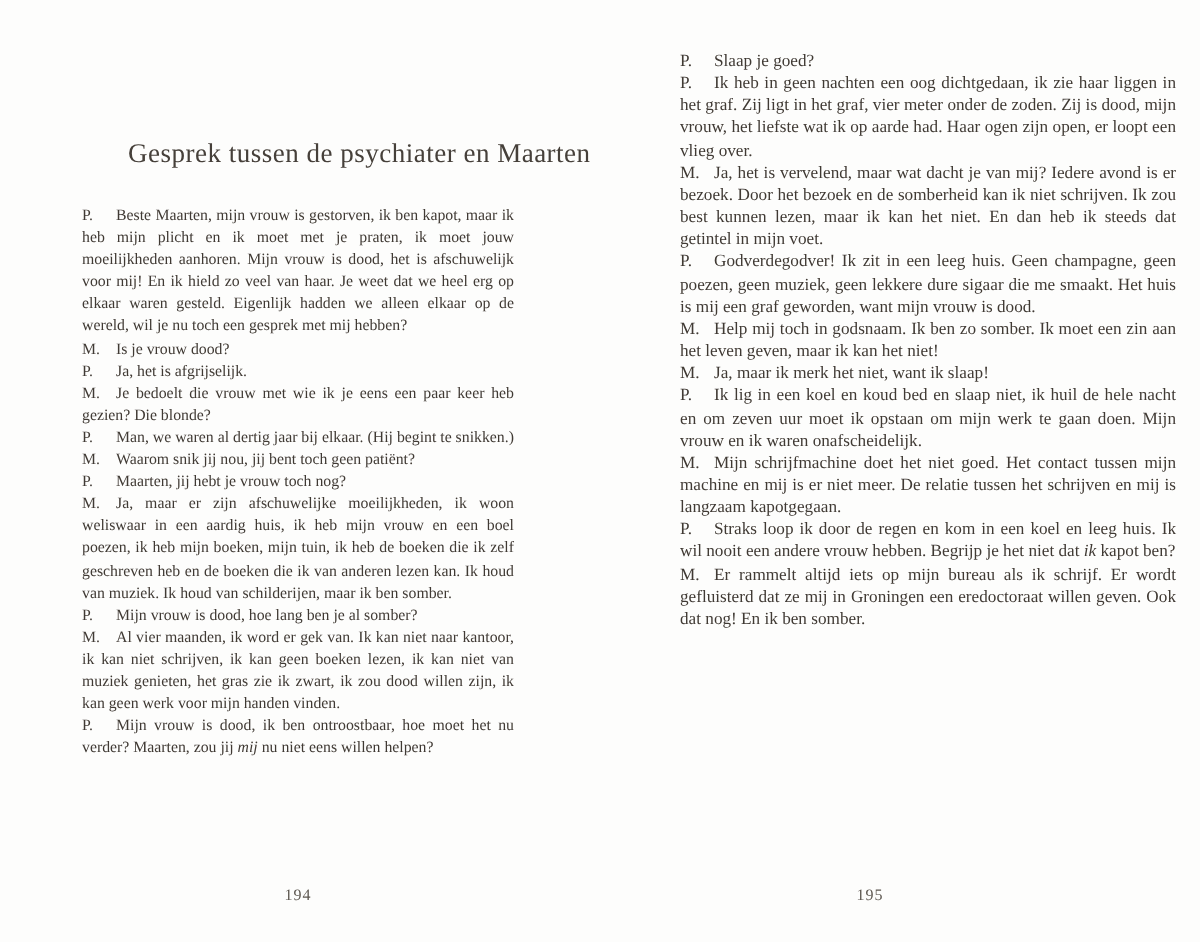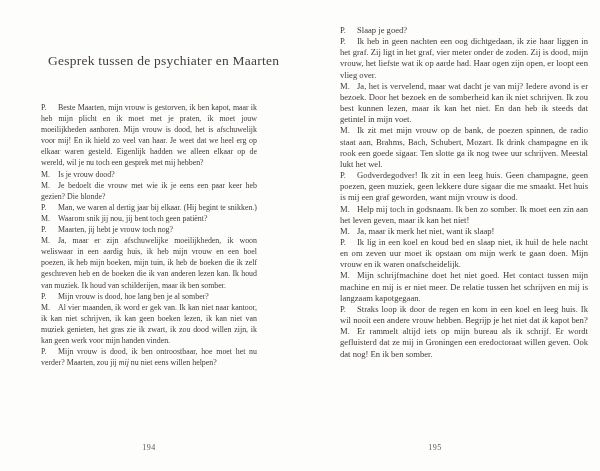--- a/index.html
+++ b/index.html
@@ -17,21 +17,21 @@
   .spread {
     position: relative;
     width: 600px;
     height: 471px;
     background: #fdfdfc;
   }
   .chapter-title {
     position: absolute;
     left: 48px;
     top: 52px;
-    margin: 0;
+    margin: 16px;
     font-size: 13.5px;
     line-height: 17px;
     font-weight: normal;
     letter-spacing: 0.25px;
     color: #46403a;
   }
   .dialogue {
     position: absolute;
     text-align: justify;
   }
@@ -83,38 +83,38 @@
 </head>
 <body>
 
 <div class="spread">
 
   <div>
     <h1 class="chapter-title">Gesprek tussen de psychiater en Maarten</h1>
     <div class="dialogue dialogue-left">
         <p class="turn"><span class="speaker">P.</span><span class="turn-text">Beste Maarten, mijn vrouw is gestorven, ik ben kapot, maar ik heb mijn plicht en ik moet met je praten, ik moet jouw moeilijkheden aanhoren. Mijn vrouw is dood, het is afschuwelijk voor mij! En ik hield zo veel van haar. Je weet dat we heel erg op elkaar waren gesteld. Eigenlijk hadden we alleen elkaar op de wereld, wil je nu toch een gesprek met mij hebben?</span></p>
         <p class="turn"><span class="speaker">M.</span><span class="turn-text">Is je vrouw dood?</span></p>
+        <p class="turn"><span class="speaker">P.</span><span class="turn-text">Ja, het is afgrijselijk.</span></p>
         <p class="turn"><span class="speaker">M.</span><span class="turn-text">Je bedoelt die vrouw met wie ik je eens een paar keer heb gezien? Die blonde?</span></p>
         <p class="turn"><span class="speaker">P.</span><span class="turn-text">Man, we waren al dertig jaar bij elkaar. (Hij begint te snikken.)</span></p>
         <p class="turn"><span class="speaker">M.</span><span class="turn-text">Waarom snik jij nou, jij bent toch geen patiënt?</span></p>
         <p class="turn"><span class="speaker">P.</span><span class="turn-text">Maarten, jij hebt je vrouw toch nog?</span></p>
         <p class="turn"><span class="speaker">M.</span><span class="turn-text">Ja, maar er zijn afschuwelijke moeilijkheden, ik woon weliswaar in een aardig huis, ik heb mijn vrouw en een boel poezen, ik heb mijn boeken, mijn tuin, ik heb de boeken die ik zelf geschreven heb en de boeken die ik van anderen lezen kan. Ik houd van muziek. Ik houd van schilderijen, maar ik ben somber.</span></p>
         <p class="turn"><span class="speaker">P.</span><span class="turn-text">Mijn vrouw is dood, hoe lang ben je al somber?</span></p>
         <p class="turn"><span class="speaker">M.</span><span class="turn-text">Al vier maanden, ik word er gek van. Ik kan niet naar kantoor, ik kan niet schrijven, ik kan geen boeken lezen, ik kan niet van muziek genieten, het gras zie ik zwart, ik zou dood willen zijn, ik kan geen werk voor mijn handen vinden.</span></p>
         <p class="turn"><span class="speaker">P.</span><span class="turn-text">Mijn vrouw is dood, ik ben ontroostbaar, hoe moet het nu verder? Maarten, zou jij <em>mij</em> nu niet eens willen helpen?</span></p>
       </div>
     <div class="pagenum pagenum-left">194</div>
   </div>
 
   <div>
     <div class="dialogue dialogue-right">
         <p class="turn"><span class="speaker">P.</span><span class="turn-text">Slaap je goed?</span></p>
         <p class="turn"><span class="speaker">P.</span><span class="turn-text">Ik heb in geen nachten een oog dichtgedaan, ik zie haar liggen in het graf. Zij ligt in het graf, vier meter onder de zoden. Zij is dood, mijn vrouw, het liefste wat ik op aarde had. Haar ogen zijn open, er loopt een vlieg over.</span></p>
         <p class="turn"><span class="speaker">M.</span><span class="turn-text">Ja, het is vervelend, maar wat dacht je van mij? Iedere avond is er bezoek. Door het bezoek en de somberheid kan ik niet schrijven. Ik zou best kunnen lezen, maar ik kan het niet. En dan heb ik steeds dat getintel in mijn voet.</span></p>
-        <p class="turn"><span class="speaker">M.</span><span class="turn-text">Ik zit met mijn vrouw op de bank, de poezen spinnen, de radio staat aan, Brahms, Bach, Schubert, Mozart. Ik drink champagne en ik rook een goede sigaar. Ten slotte ga ik nog twee uur schrijven. Meestal lukt het wel.</span></p>
         <p class="turn"><span class="speaker">P.</span><span class="turn-text">Godverdegodver! Ik zit in een leeg huis. Geen champagne, geen poezen, geen muziek, geen lekkere dure sigaar die me smaakt. Het huis is mij een graf geworden, want mijn vrouw is dood.</span></p>
         <p class="turn"><span class="speaker">M.</span><span class="turn-text">Help mij toch in godsnaam. Ik ben zo somber. Ik moet een zin aan het leven geven, maar ik kan het niet!</span></p>
         <p class="turn"><span class="speaker">M.</span><span class="turn-text">Ja, maar ik merk het niet, want ik slaap!</span></p>
         <p class="turn"><span class="speaker">P.</span><span class="turn-text">Ik lig in een koel en koud bed en slaap niet, ik huil de hele nacht en om zeven uur moet ik opstaan om mijn werk te gaan doen. Mijn vrouw en ik waren onafscheidelijk.</span></p>
         <p class="turn"><span class="speaker">M.</span><span class="turn-text">Mijn schrijfmachine doet het niet goed. Het contact tussen mijn machine en mij is er niet meer. De relatie tussen het schrijven en mij is langzaam kapotgegaan.</span></p>
         <p class="turn"><span class="speaker">P.</span><span class="turn-text">Straks loop ik door de regen en kom in een koel en leeg huis. Ik wil nooit een andere vrouw hebben. Begrijp je het niet dat <em>ik</em> kapot ben?</span></p>
         <p class="turn"><span class="speaker">M.</span><span class="turn-text">Er rammelt altijd iets op mijn bureau als ik schrijf. Er wordt gefluisterd dat ze mij in Groningen een eredoctoraat willen geven. Ook dat nog! En ik ben somber.</span></p>
       </div>
     <div class="pagenum pagenum-right">195</div>
   </div>

